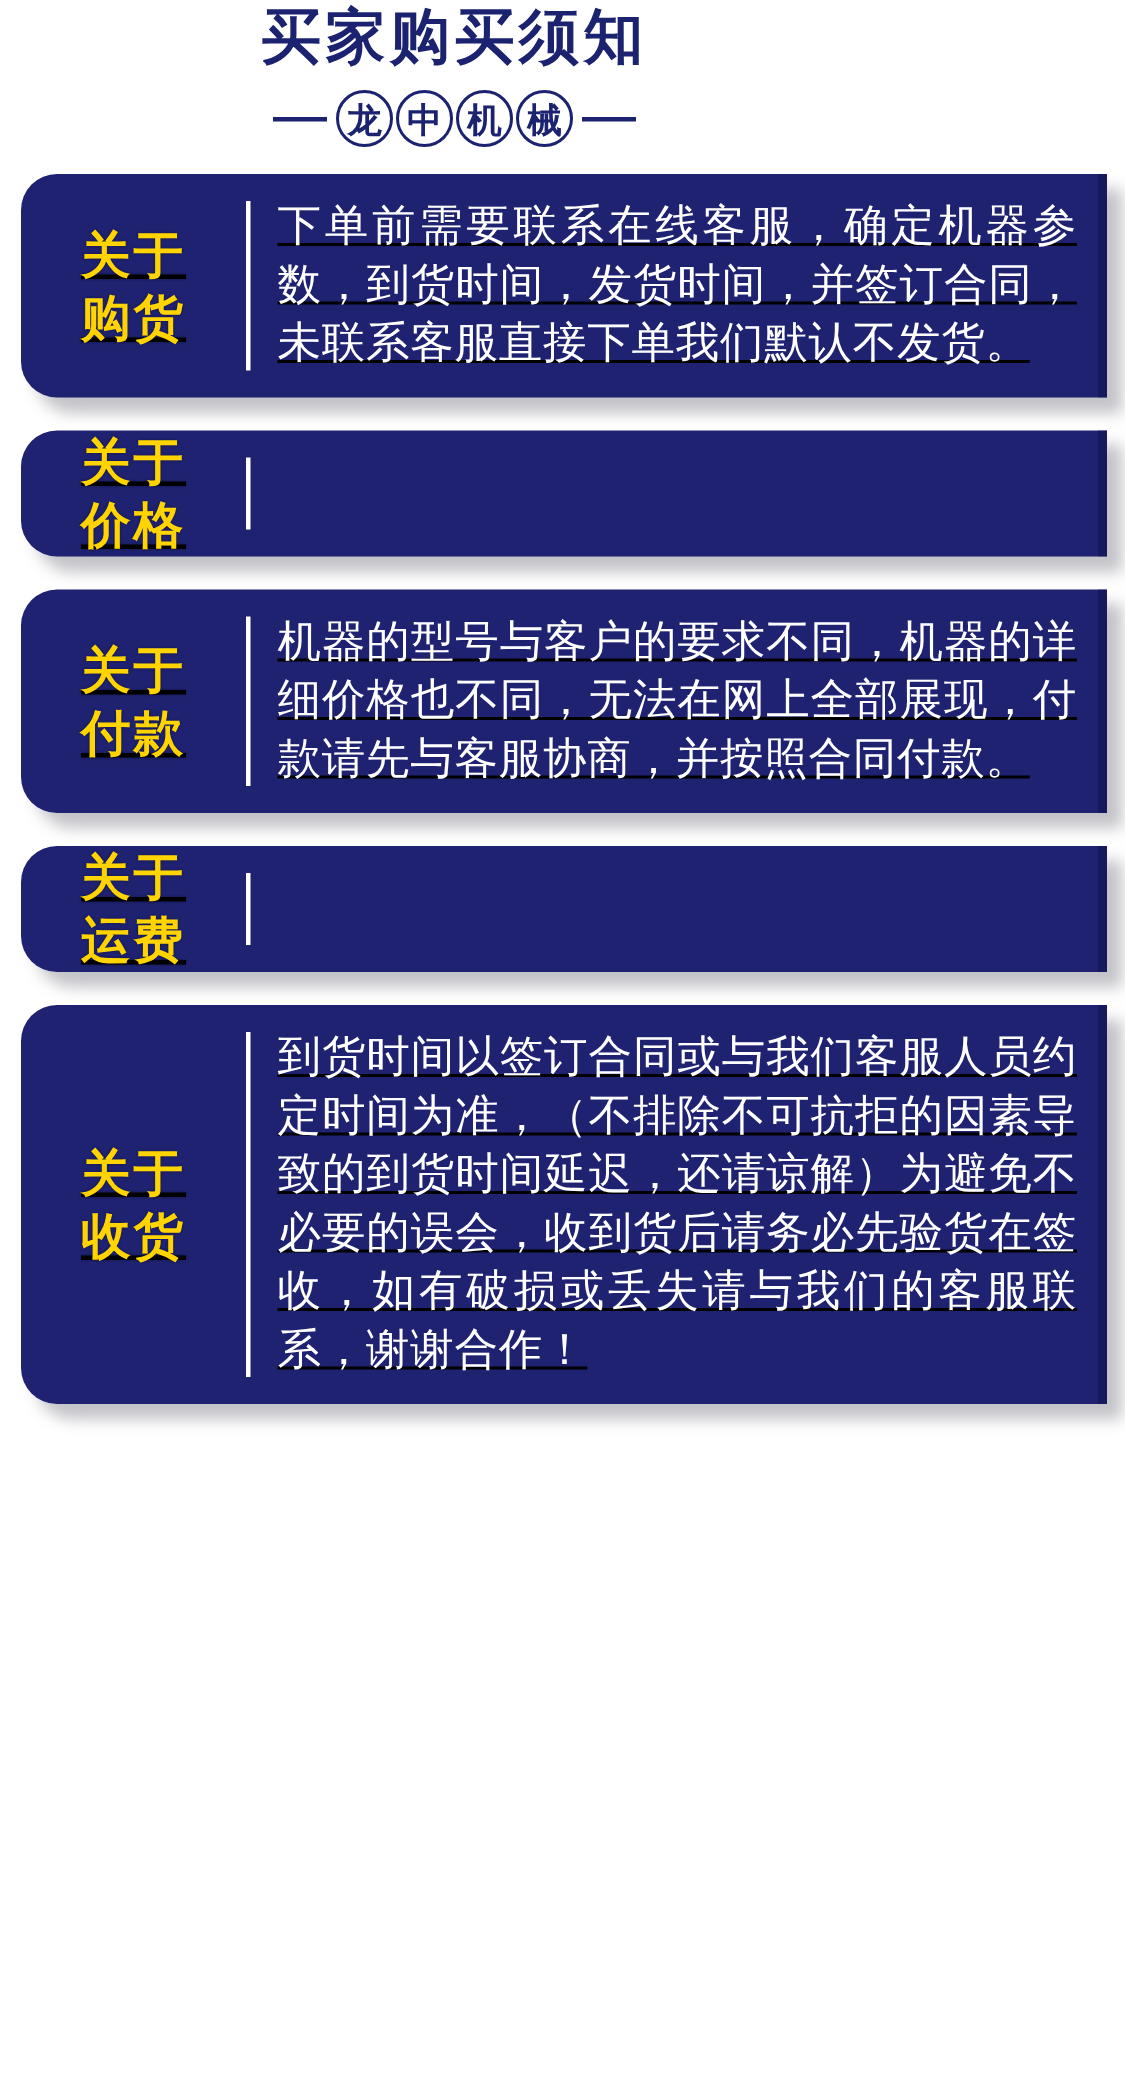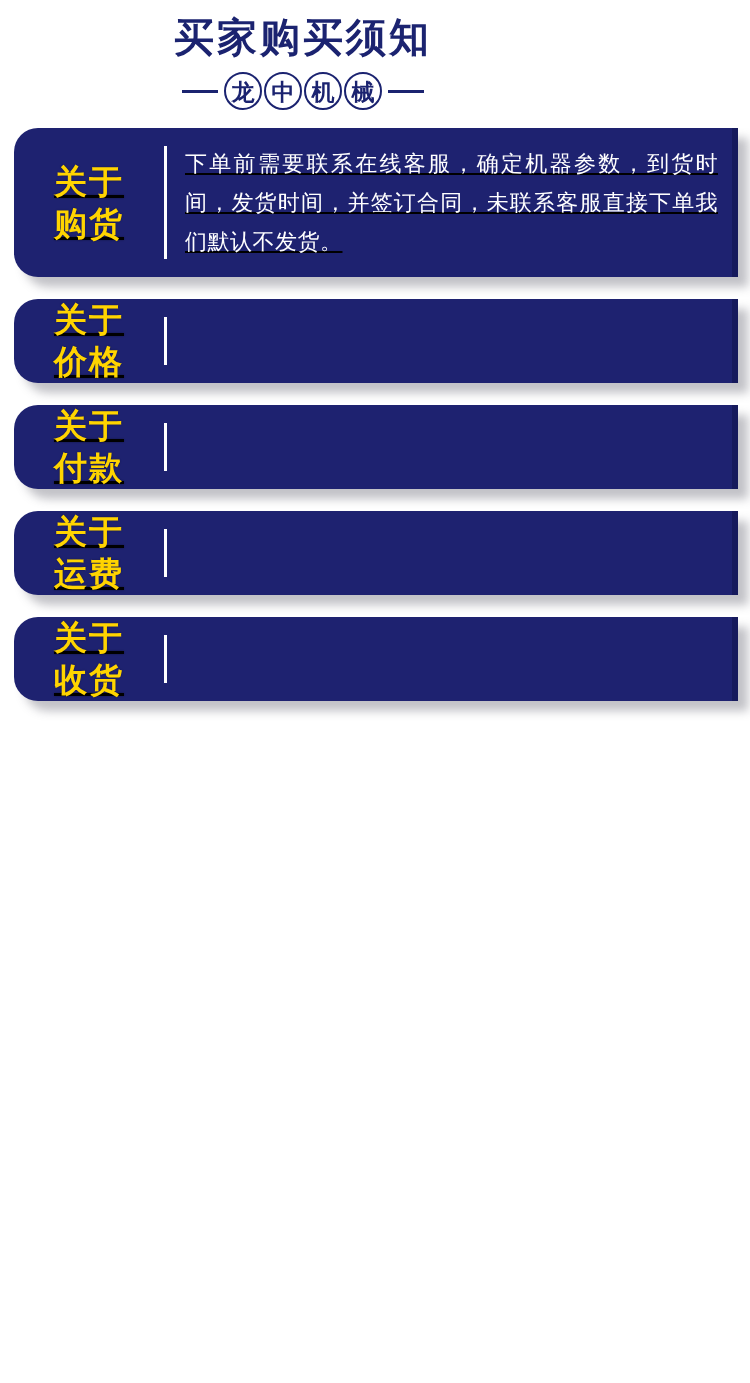--- a/index.html
+++ b/index.html
@@ -11,21 +11,20 @@
     width: 750px;
     height: 1383px;
     font-family: "Liberation Sans", sans-serif;
     overflow: hidden;
     position: relative;
   }
 
   
   .header {
     width: 606px;
-    padding-top: 12px;
     text-align: center;
   }
   .header-title {
     font-family: "Liberation Sans", sans-serif;
     font-size: 40px;
     font-weight: bold;
     color: #1b2370;
     letter-spacing: 3px;
     line-height: 50px;
   }
@@ -104,21 +103,21 @@
   }
   .card-divider {
     flex: 0 0 3px;
     width: 3px;
     background: #ffffff;
     margin: 18px 0;
   }
   .card-body {
     flex: 1 1 auto;
     color: #ffffff;
-    font-size: 22px;
+    font-size: 29px;
     line-height: 39px;
     padding: 16px 20px 16px 18px;
     letter-spacing: 0.5px;
     text-align: justify;
   }
 </style>
 </head>
 <body>
 
 <div class="header">
@@ -153,31 +152,33 @@
     </div>
     <div class="card-divider"></div>
   </div>
 
   <div class="card">
     <div class="card-label">
       <span>关于</span>
       <span>付款</span>
     </div>
     <div class="card-divider"></div>
+    <div class="card-body">机器的型号与客户的要求不同，机器的详细价格也不同，无法在网上全部展现，付款请先与客服协商，并按照合同付款。</div>
   </div>
 
   <div class="card">
     <div class="card-label">
       <span>关于</span>
       <span>运费</span>
     </div>
     <div class="card-divider"></div>
   </div>
 
   <div class="card">
     <div class="card-label">
       <span>关于</span>
       <span>收货</span>
     </div>
     <div class="card-divider"></div>
+    <div class="card-body">到货时间以签订合同或与我们客服人员约定时间为准，（不排除不可抗拒的因素导致的到货时间延迟，还请谅解）为避免不必要的误会，收到货后请务必先验货在签收，如有破损或丢失请与我们的客服联系，谢谢合作！</div>
   </div>
 
 </div>
 
 </body></html>

